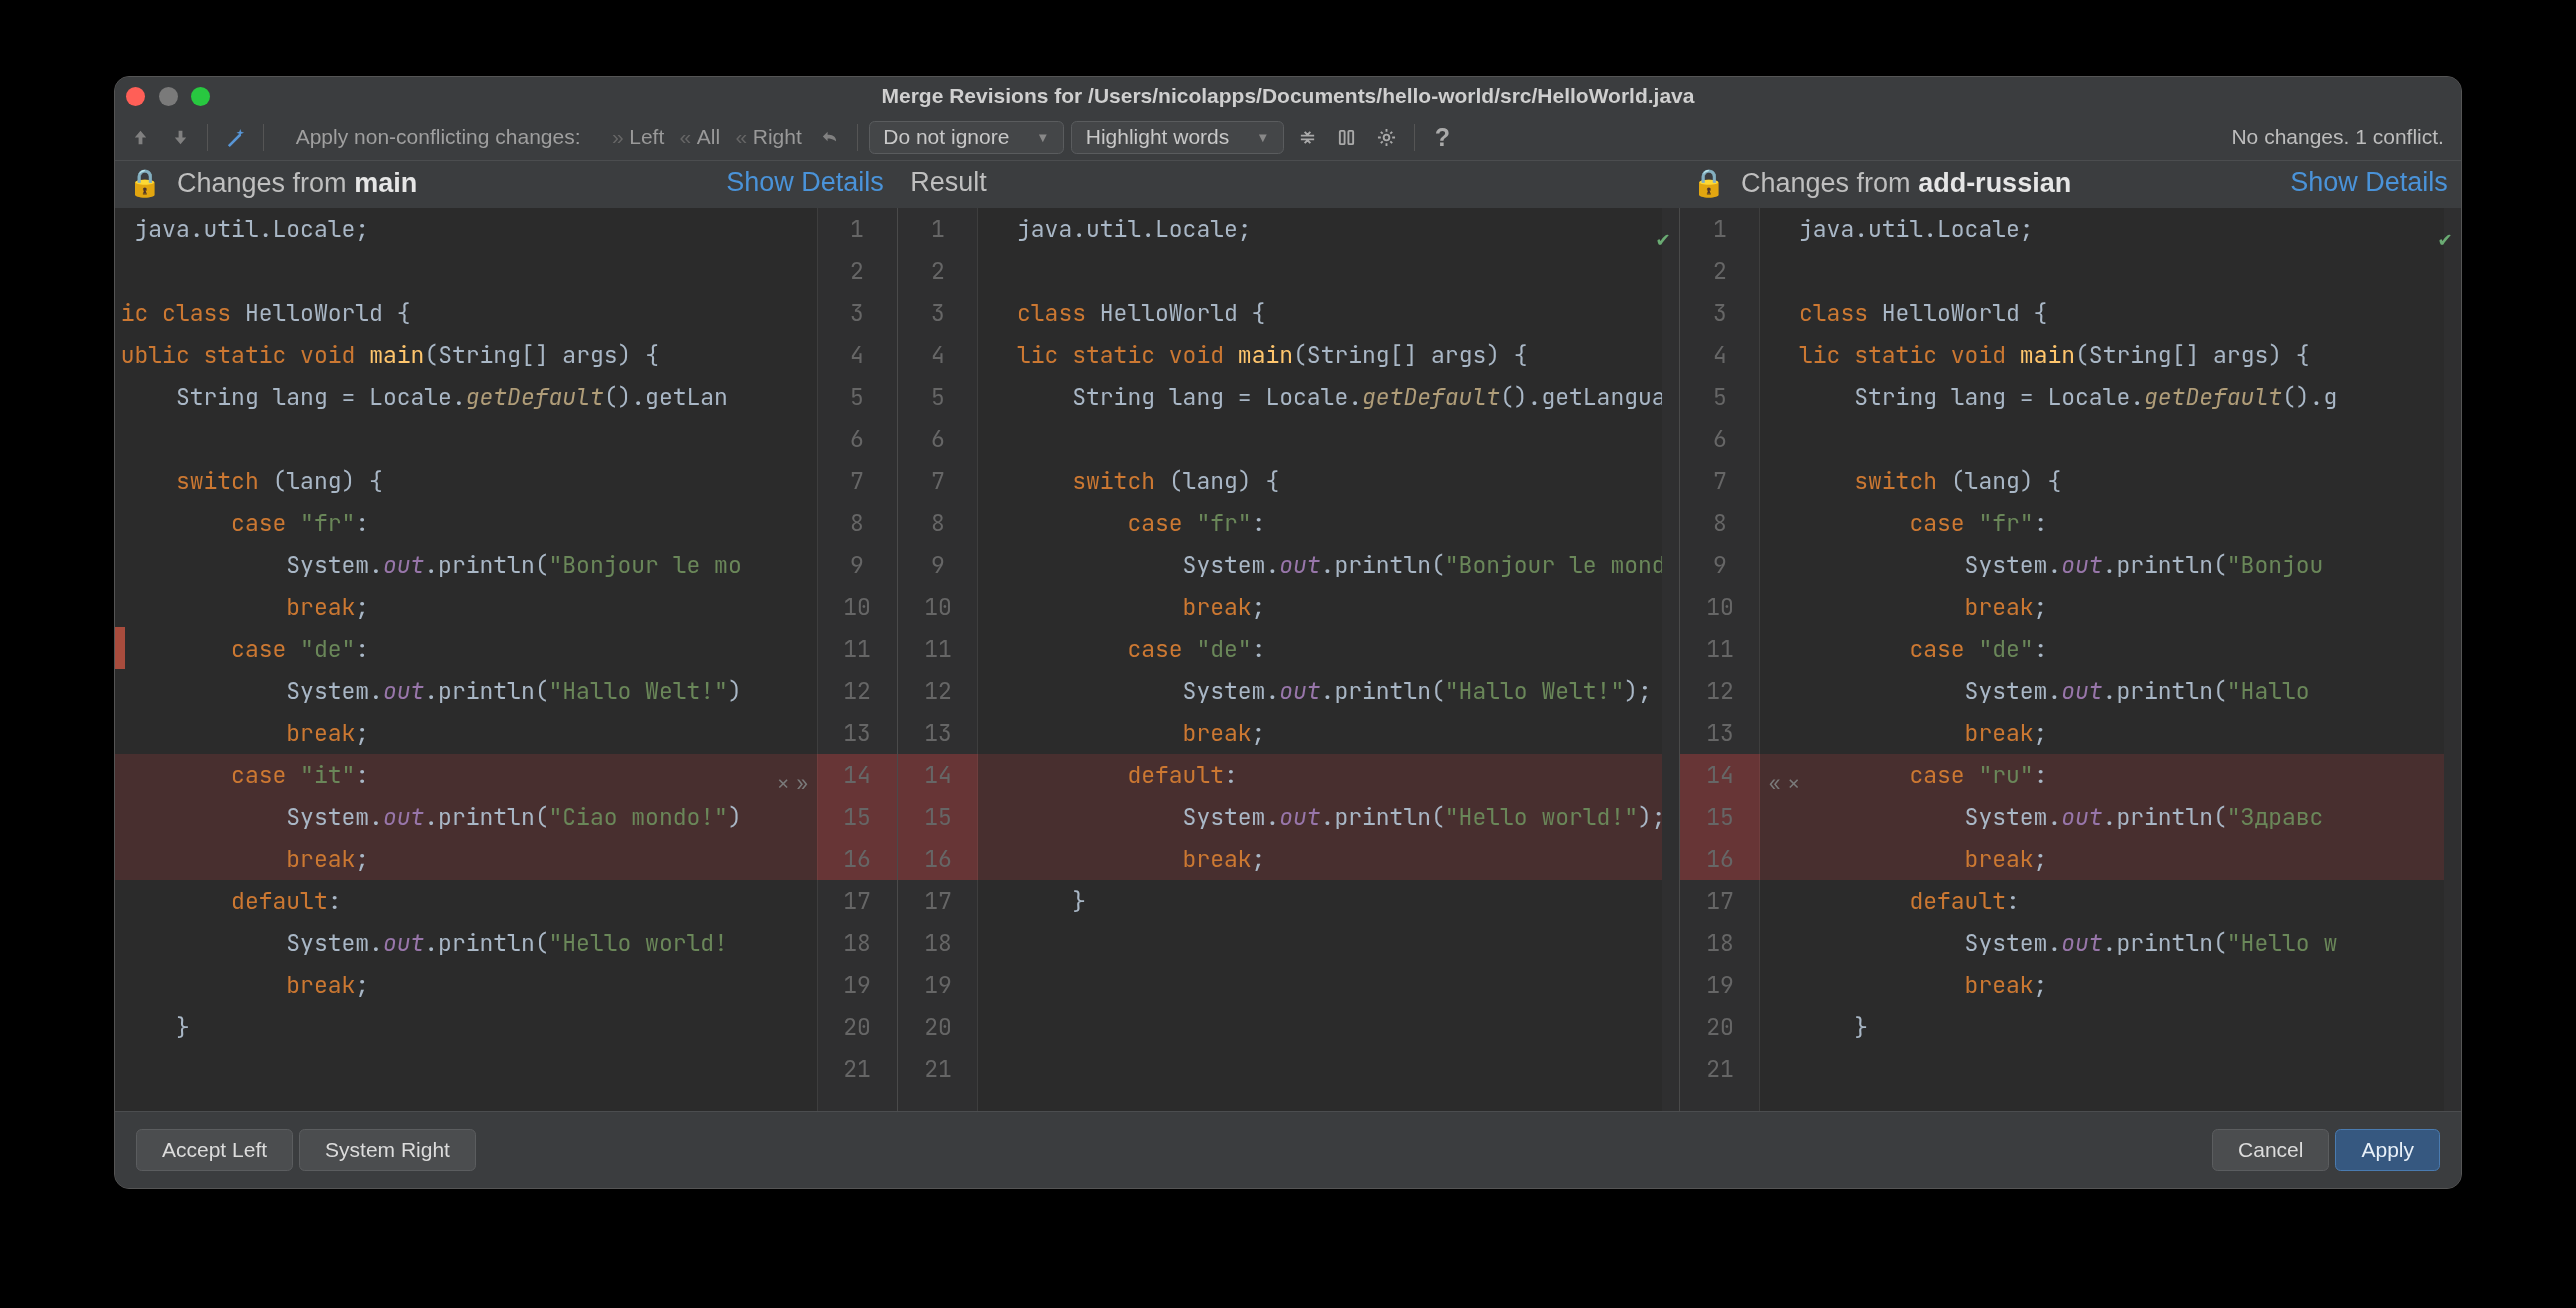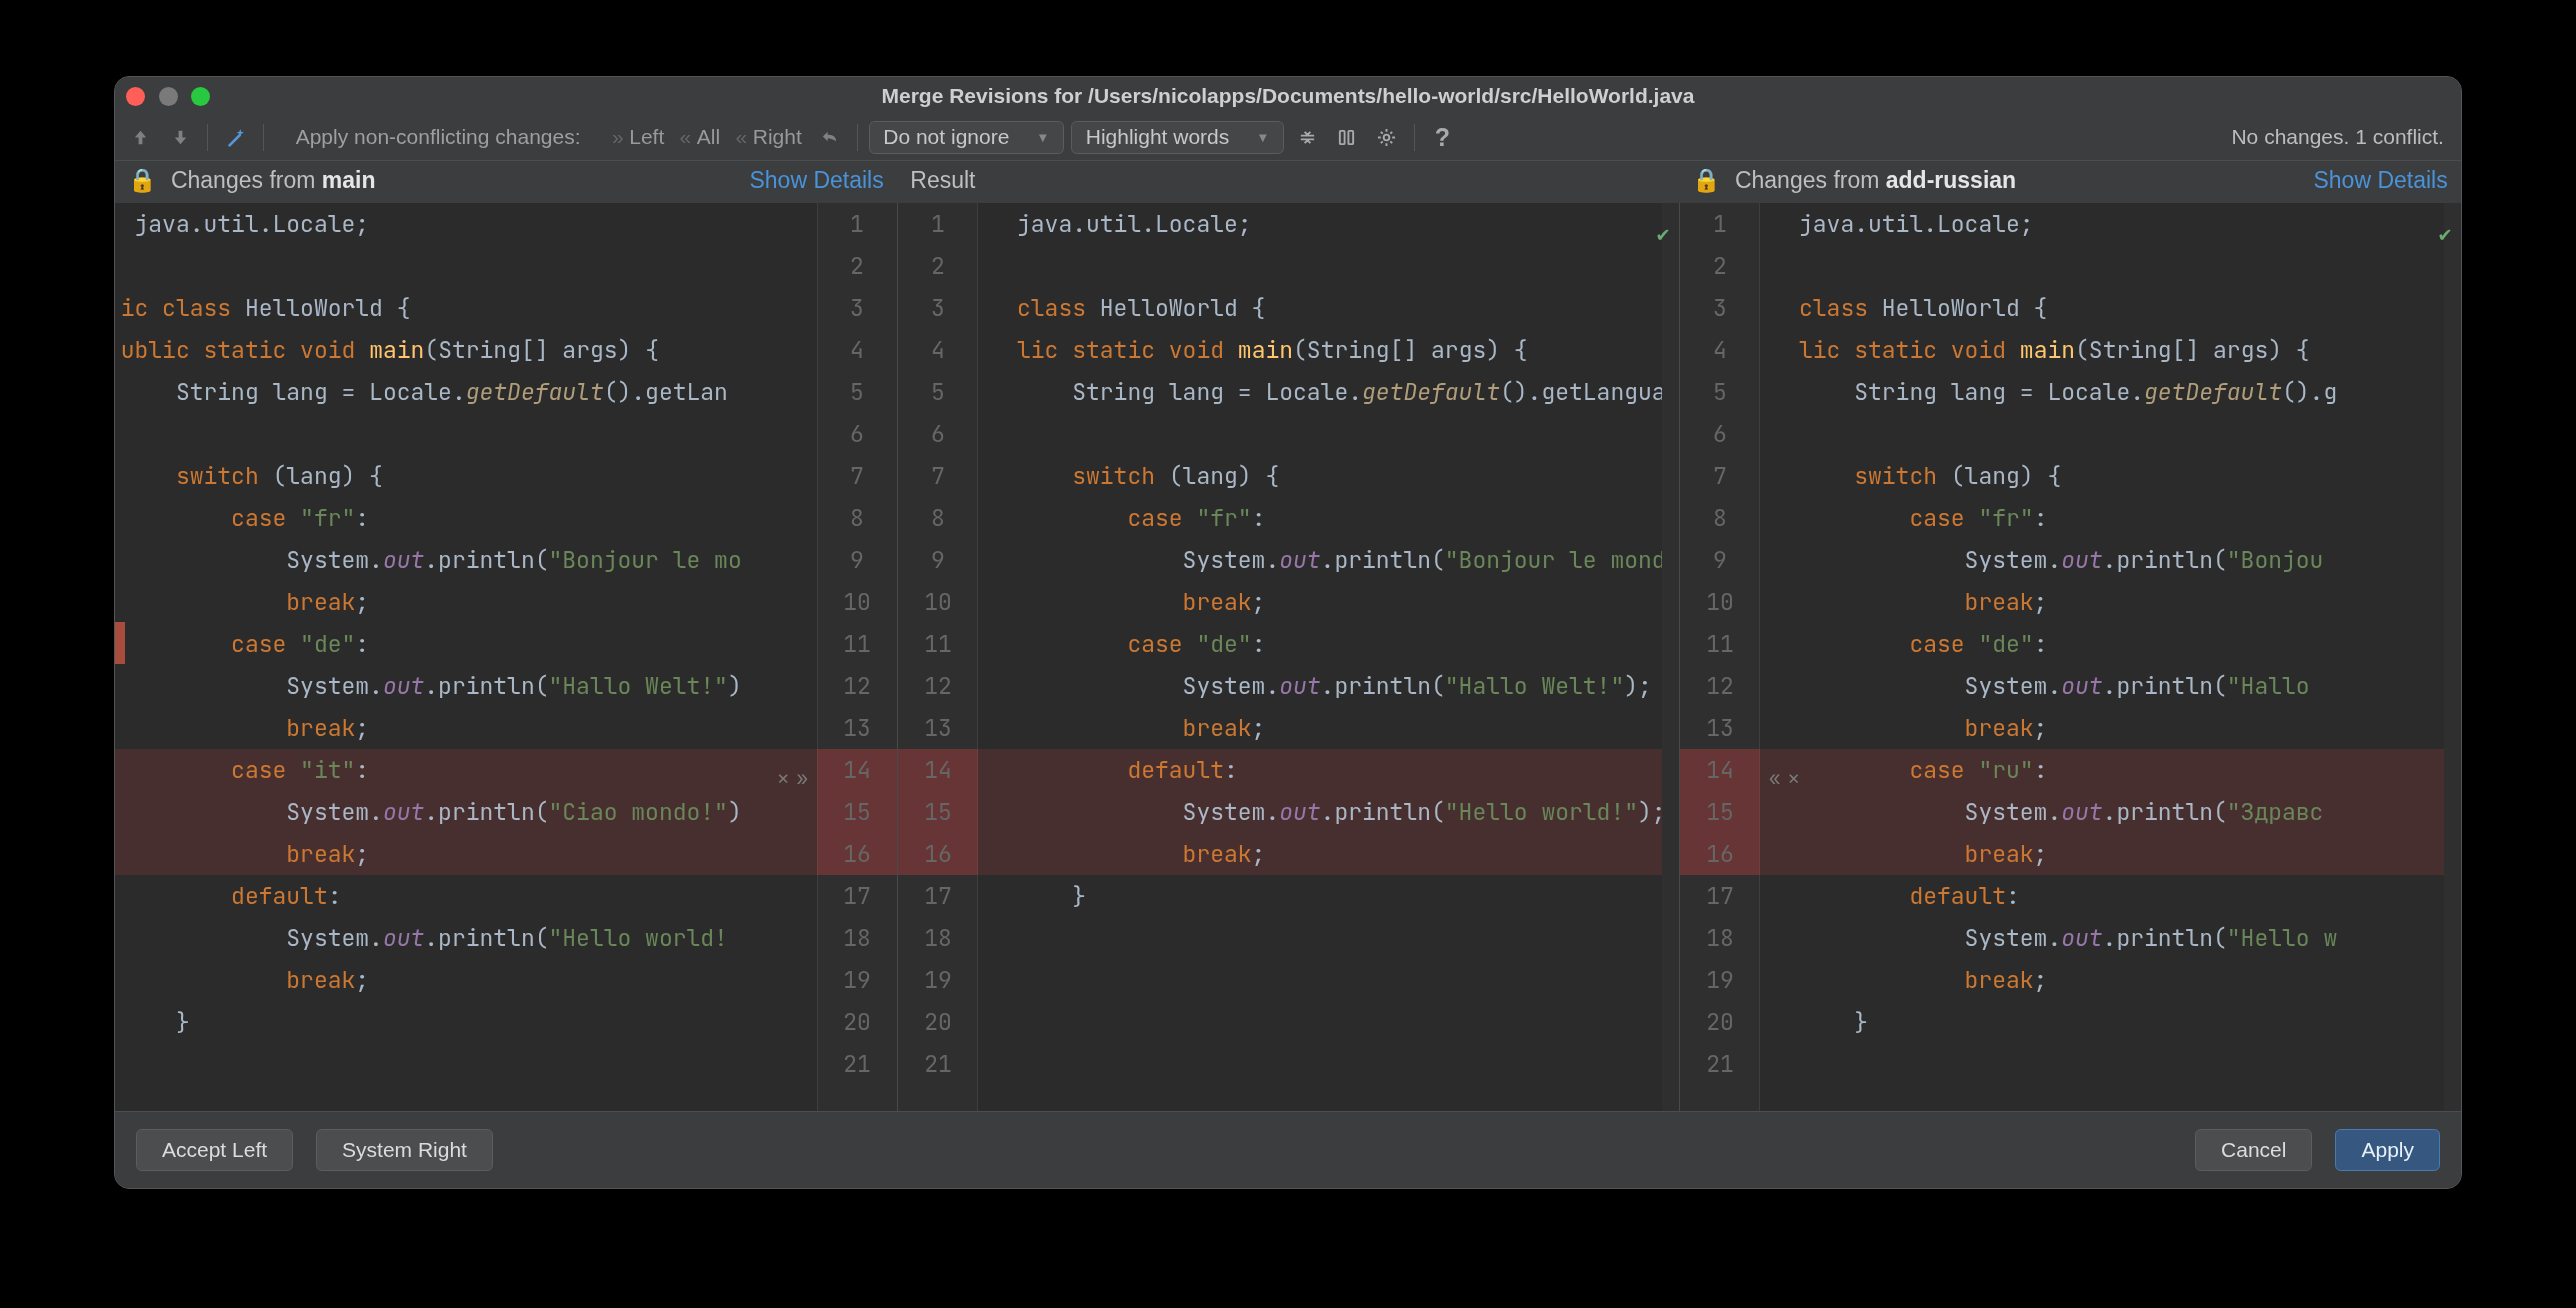--- a/index.html
+++ b/index.html
@@ -64,21 +64,21 @@
     background: #444648; border: 1px solid #5a5c5e; border-radius: 5.7px;
     padding: 3.8px 13.3px; color: #c8c8c8; cursor: pointer;
   }
   .select .caret { font-size: 13.3px; color: #888; }
   .spacer { flex: 1; }
   .status-msg { color: #bdbdbd; padding-right: 7.6px; }
 
   .subheaders {
     display: grid;
     grid-template-columns: 1fr 1fr 1fr;
-    font-size: 23px;
+    font-size: 27px;
     background: #3b3d3f;
   }
   .subheader {
     display: flex; align-items: center; justify-content: space-between;
     padding: 5.7px 13.3px 9.5px 13.3px;
     color: #bfbfbf;
   }
   .subheader .lock { color: #8c8c8c; margin-right: 7.6px; }
   .subheader b { color: #e6e6e6; font-weight: 700; }
   .link { color: #4a93d9; cursor: pointer; }
@@ -147,21 +147,21 @@
     position: absolute; top: 9.5px; right: 9.5px;
     color: #6aab73; font-size: 21px; z-index: 5;
   }
 
   .merge-act {
     position: absolute; z-index: 5; color: #7a7a7a; font-size: 19px;
     display: flex; gap: 7.6px; cursor: pointer;
   }
 
   .footer {
-    display: flex; align-items: center; gap: 23px;
+    display: flex; align-items: center; gap: 6px;
     padding: 17px 21px;
     background: #3b3d3f;
     border-top: 1px solid #4b4d4f;
   }
   .btn {
     display: inline-flex; align-items: center; justify-content: center;
     height: 42px; padding: 0 25px; font-size: 21px;
     border-radius: 5.7px; cursor: pointer; user-select: none;
   }
   .btn.secondary { background: #4b4d4f; color: #dcdcdc; border: 1px solid #5b5d5f; }

